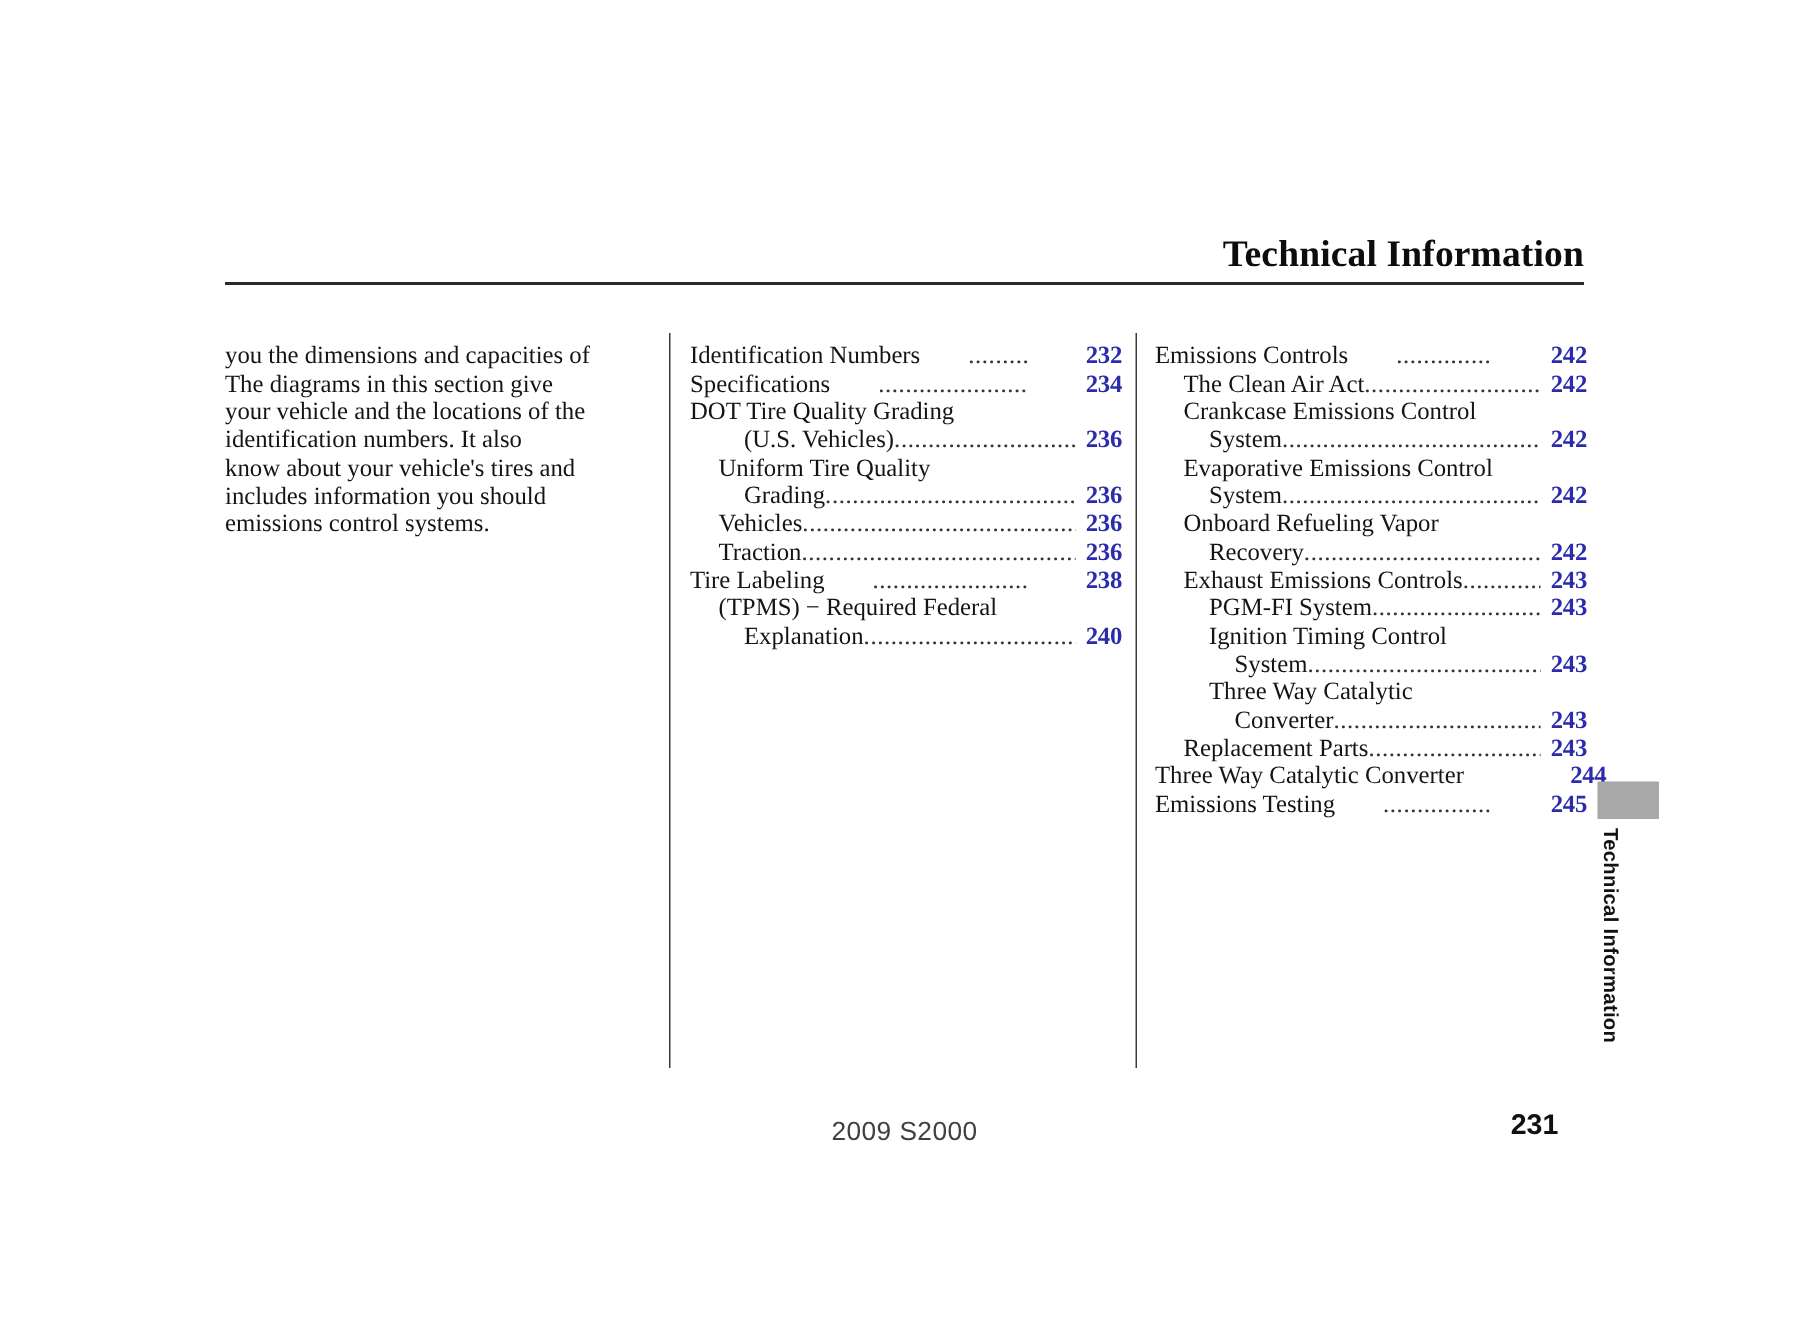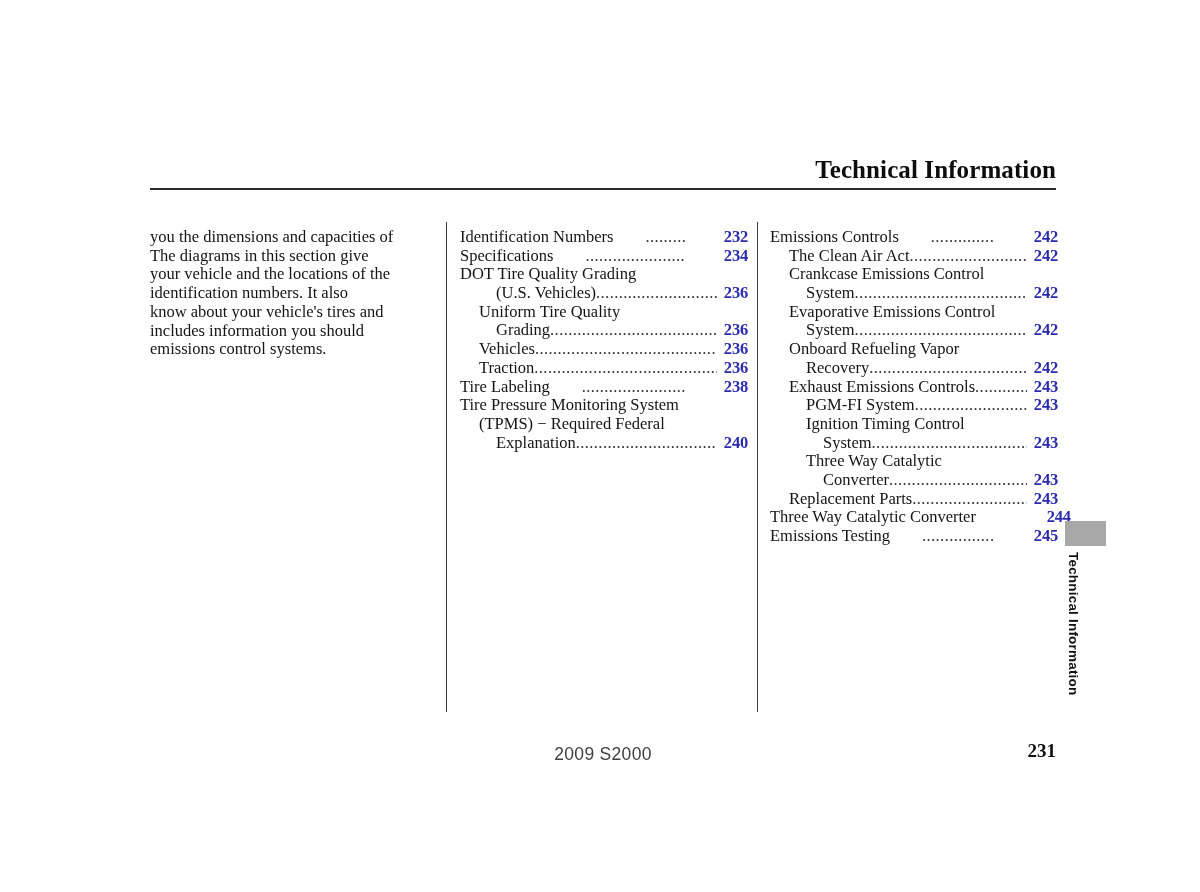--- a/index.html
+++ b/index.html
@@ -126,22 +126,22 @@
     font-family: "Liberation Sans", "DejaVu Sans", sans-serif;
     font-size: 17.5px;
     color: #404040;
     letter-spacing: 0.3px;
   }
   .footer-page {
     position: absolute;
     left: 990px;
     top: 740px;
     width: 66px;
-    text-align: right;
-    font-family: Liberation Serif, serif;
+    text-align: center;
+    font-family: Liberation Sans, sans-serif;
     font-size: 19px;
     font-weight: bold;
     color: #111111;
   }
 
   
   .tab-block {
     position: absolute;
     left: 1065px;
     top: 521px;
@@ -225,24 +225,20 @@
       <div class="toc-row ind1">
         <span class="toc-label">Traction</span>
         <span class="toc-leader"></span>
         <span class="toc-page">236</span>
       </div>
       <div class="toc-row ind0">
         <span class="toc-label">Tire Labeling</span>
         <span class="toc-leader"></span>
         <span class="toc-page">238</span>
       </div>
-      <div class="toc-row ind0 nolead">
-        <span class="toc-label">Tire Pressure Monitoring System</span>
-        <span class="toc-leader"></span>
-      </div>
       <div class="toc-row ind1 nolead">
         <span class="toc-label">(TPMS) − Required Federal</span>
         <span class="toc-leader"></span>
       </div>
       <div class="toc-row ind2">
         <span class="toc-label">Explanation</span>
         <span class="toc-leader"></span>
         <span class="toc-page">240</span>
       </div>
     </div>

